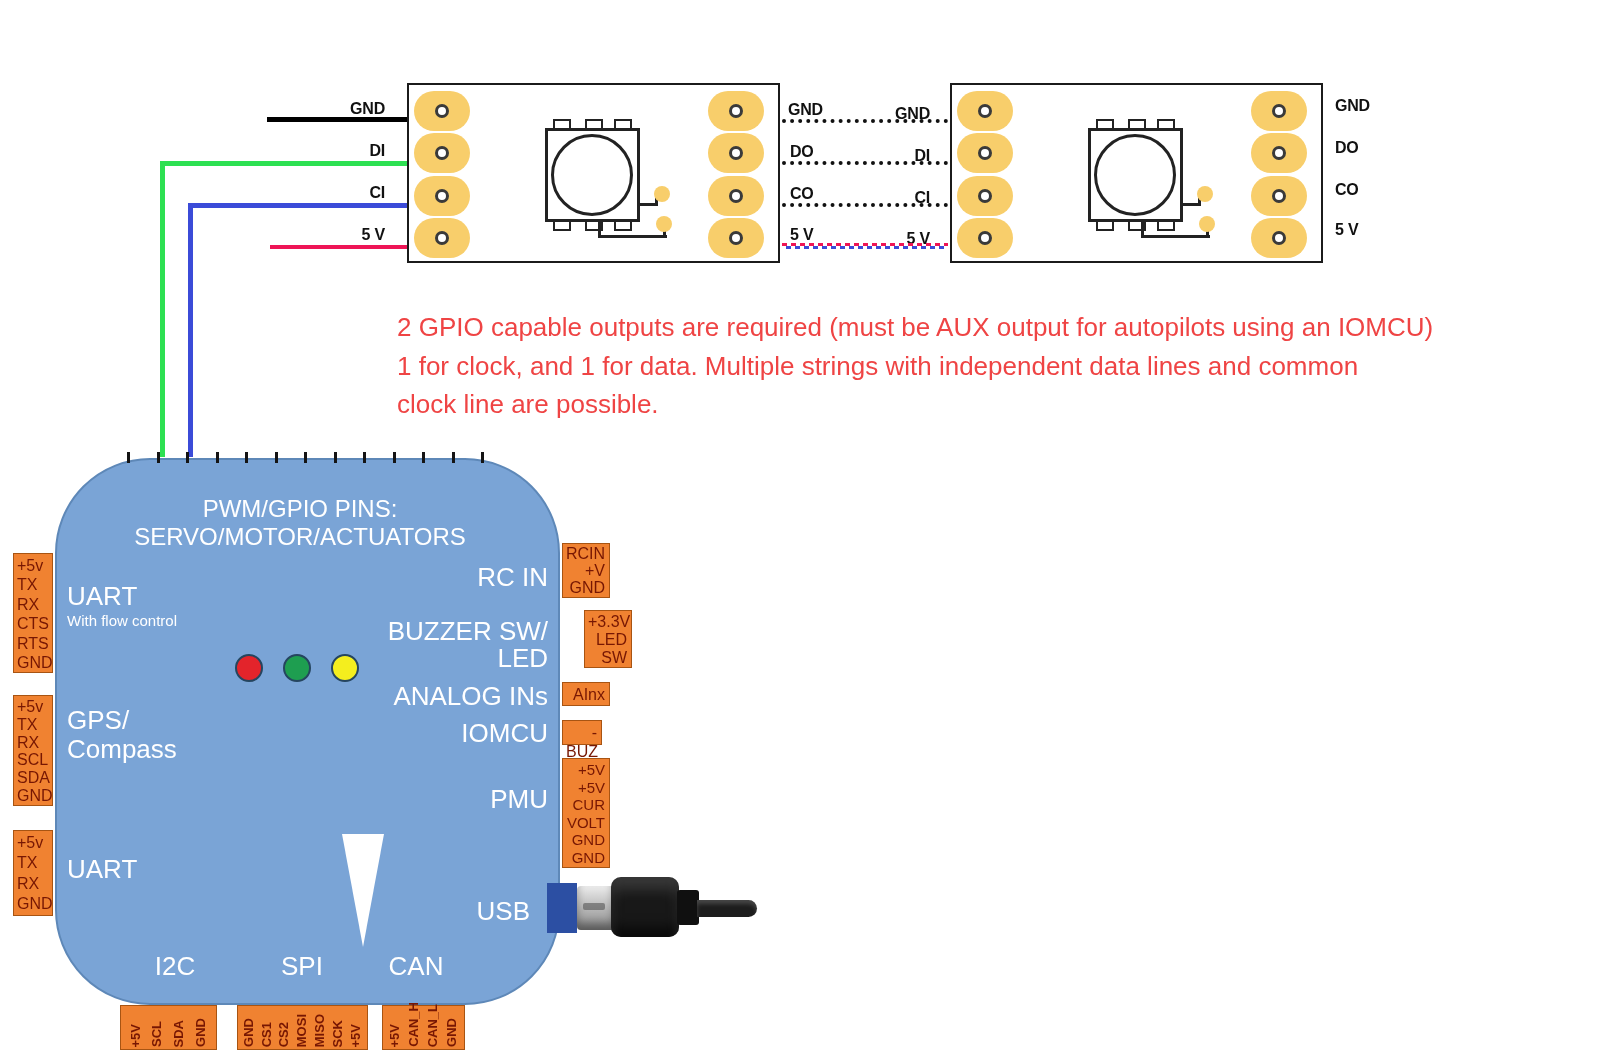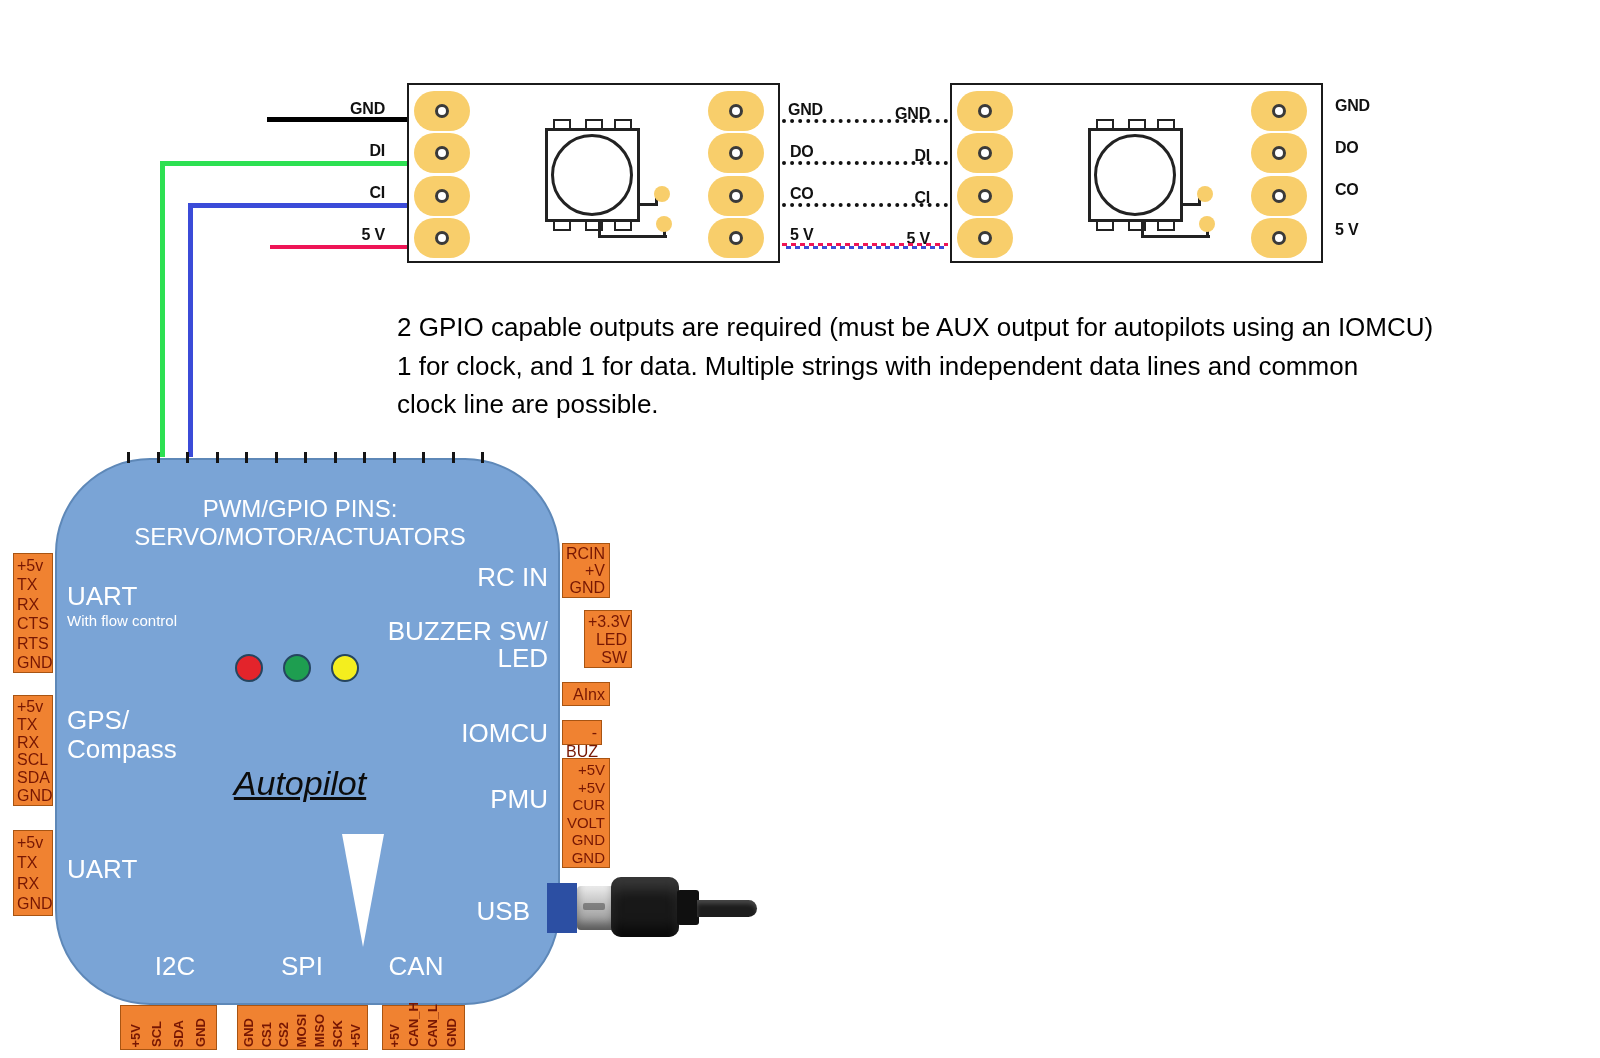--- a/index.html
+++ b/index.html
@@ -15,21 +15,21 @@
   .tab{position:absolute;width:18px;height:11px;border:2px solid #222;background:#fff;box-sizing:border-box;}
   .tab.t{top:-12px}.tab.b{bottom:-12px}
   .mini-pad{position:absolute;width:16px;height:16px;border-radius:50%;background:#f8ce6b;}
   .lnk{position:absolute;background:#222;}
   
   .lbl{position:absolute;font-size:16px;font-weight:600;color:#111;letter-spacing:-.2px;white-space:nowrap;}
   .lbl.ra{text-align:right;}
   .wire{position:absolute;}
   .dots{position:absolute;height:0;border-top:4px dotted #111;}
   
-  .note{position:absolute;left:397px;top:308px;width:1200px;font-size:26px;line-height:38.5px;color:#000000;white-space:pre-line;}
+  .note{position:absolute;left:397px;top:308px;width:1200px;font-size:26px;line-height:38.5px;color:#ef4444;white-space:pre-line;}
   
   .board{position:absolute;left:55px;top:458px;width:505px;height:547px;background:#7aa4d6;
          border:2px solid #5e88b8;border-radius:95px;box-sizing:border-box;}
   .ticks{position:absolute;left:127px;top:452px;width:366px;height:11px;
          background:repeating-linear-gradient(to right,#141414 0 3px,transparent 3px 29.5px);}
   .wlbl{position:absolute;color:#fff;font-size:26px;white-space:pre-line;line-height:28px;}
   .wlbl.ra{text-align:right;}
   .wlbl.ctr{text-align:center;}
   .sub{position:absolute;color:#fff;font-size:15px;}
   .ap-title{position:absolute;left:210px;top:764px;width:180px;text-align:center;color:#0c0c0c;
@@ -160,33 +160,33 @@
 
   <div class="wlbl" style="left:67px;top:582px">UART</div>
   <div class="sub" style="left:67px;top:612px">With flow control</div>
   <div class="wlbl" style="left:67px;top:706px;line-height:29px">GPS/
 Compass</div>
   <div class="wlbl" style="left:67px;top:855px">UART</div>
 
   <div class="wlbl ra" style="left:350px;top:563px;width:198px">RC IN</div>
   <div class="wlbl ra" style="left:330px;top:618px;width:218px;line-height:27px">BUZZER SW/
 LED</div>
+  <div class="wlbl ra" style="left:300px;top:682px;width:248px">ANALOG INs</div>
   <div class="wlbl ra" style="left:330px;top:719px;width:218px">IOMCU</div>
   <div class="wlbl ra" style="left:390px;top:785px;width:158px">PMU</div>
   <div class="wlbl ra" style="left:390px;top:897px;width:140px">USB</div>
 
   <div class="wlbl ctr" style="left:140px;top:952px;width:70px">I2C</div>
   <div class="wlbl ctr" style="left:267px;top:952px;width:70px">SPI</div>
   <div class="wlbl ctr" style="left:381px;top:952px;width:70px">CAN</div>
 
   <div class="led" style="left:235px;top:654px;background:#e3242b"></div>
   <div class="led" style="left:283px;top:654px;background:#1e9e50"></div>
   <div class="led" style="left:331px;top:654px;background:#f4ee1e"></div>
 
-  <div class="ap-title">Autopilot</div>
   <div class="tri"></div>
 
   <div class="pblock" style="left:13px;top:553px;width:40px;height:120px;line-height:19.4px">
     <span>+5v</span>
     <span>TX</span>
     <span>RX</span>
     <span>CTS</span>
     <span>RTS</span>
     <span>GND</span>
   </div>

